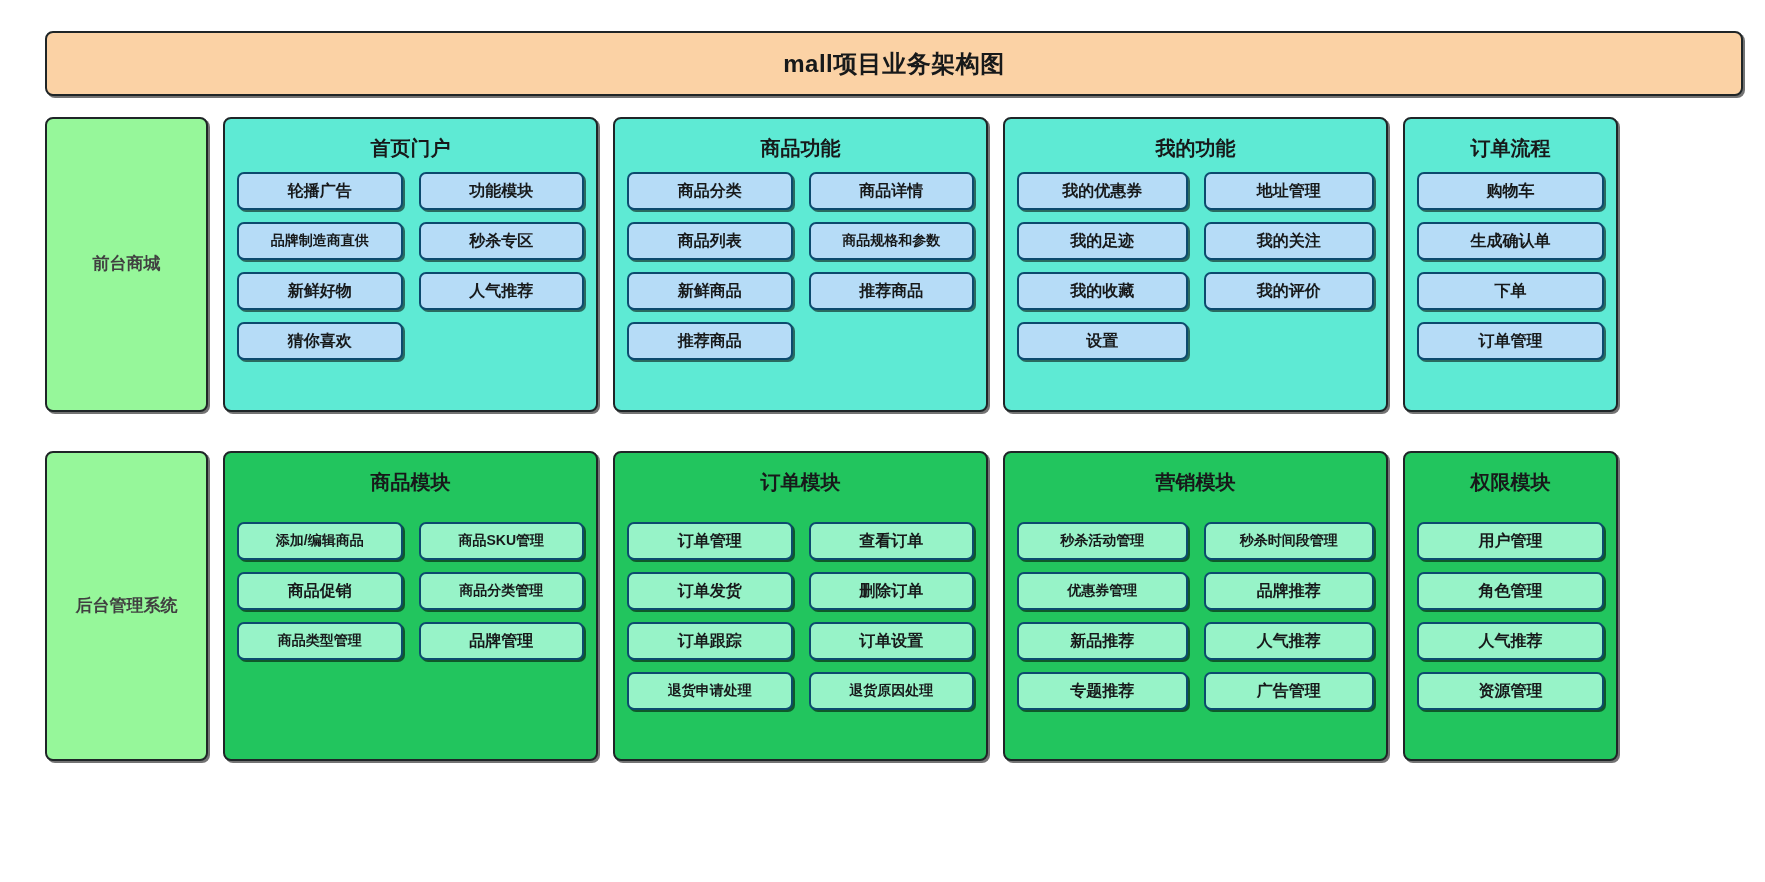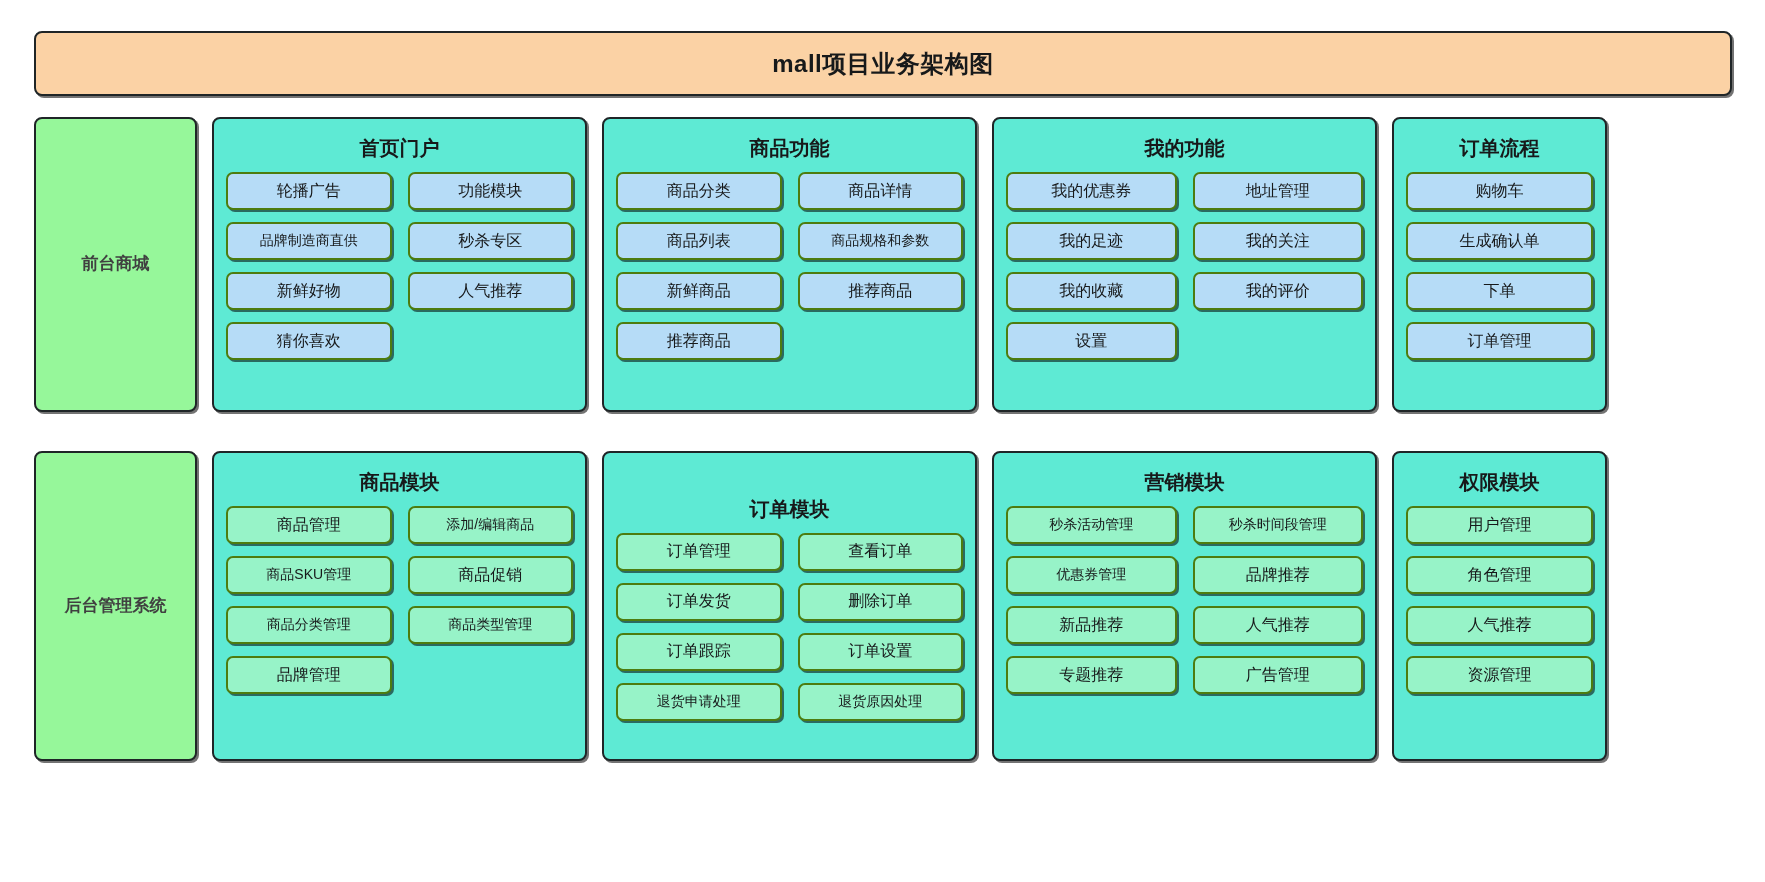--- a/index.html
+++ b/index.html
@@ -14,20 +14,21 @@
     color: #1a1a1a;
     overflow: hidden;
   }
 
   .canvas {
     position: relative;
     width: 1534px;
     height: 882px;
     box-sizing: border-box;
     padding: 0;
+    margin-left: 11px;
   }
 
   
   .boxshell {
     box-sizing: border-box;
     border: 2px solid #1f2527;
     border-radius: 8px;
     box-shadow: 2px 2px 0 rgba(0,0,0,0.55);
   }
 
@@ -79,21 +80,21 @@
 
   
   .panel {
     display: flex;
     flex-direction: column;
     align-items: center;
     padding: 10px 12px 12px 12px;
     box-sizing: border-box;
   }
   .panel-front { background: #5eead4; }
-  .panel-admin { background: #5eead4; }
+  .panel-admin { background: #22c55e; gap: 16px; }
 
   .panel-title {
     font-size: 20px;
     font-weight: bold;
     color: #17191a;
     margin: 6px 0 10px 0;
     text-align: center;
   }
 
   .items {
@@ -102,43 +103,44 @@
     width: 100%;
     justify-content: center;
     align-content: start;
   }
   .items.cols-2 { grid-template-columns: repeat(2, 1fr); }
   .items.cols-1 { grid-template-columns: 1fr; }
 
   .item {
     box-sizing: border-box;
     min-height: 38px;
-    border: 2px solid #4d7c0f;
+    border: 2px solid #0c4a6e;
     border-radius: 7px;
     box-shadow: 2px 2px 0 rgba(0,0,0,0.55);
     display: flex;
     align-items: center;
     justify-content: center;
     text-align: center;
     font-size: 16px;
     padding: 4px 8px;
     white-space: nowrap;
     color: #17191a;
+    font-weight: bold;
   }
   .item-front { background: #b6dcf7; }
   .item-admin { background: #97f3c8; }
 
   
   .p-home  { flex: 0 0 375px; }
   .p-goods { flex: 0 0 375px; }
   .p-mine  { flex: 0 0 385px; }
   .p-order { flex: 0 0 215px; }
 
   .p-goodsmod { flex: 0 0 375px; }
-  .p-ordermod { flex: 0 0 375px; justify-content: center; }
+  .p-ordermod { flex: 0 0 375px; }
   .p-mktmod   { flex: 0 0 385px; }
   .p-authmod  { flex: 0 0 215px; }
 
   .p-order .items .item,
   .p-authmod .items .item { font-size: 16px; }
 
   .item.small { font-size: 14px; }
 </style>
 </head>
 <body>
@@ -205,21 +207,20 @@
   </div>
 
   <div class="row row-admin">
     <div class="side-label boxshell">
       <span class="side-text">后台管理系统</span>
     </div>
 
     <div class="panel panel-admin boxshell p-goodsmod">
       <div class="panel-title">商品模块</div>
       <div class="items cols-2">
-        <div class="item item-admin">商品管理</div>
         <div class="item item-admin small">添加/编辑商品</div>
         <div class="item item-admin small">商品SKU管理</div>
         <div class="item item-admin">商品促销</div>
         <div class="item item-admin small">商品分类管理</div>
         <div class="item item-admin small">商品类型管理</div>
         <div class="item item-admin">品牌管理</div>
       </div>
     </div>
 
     <div class="panel panel-admin boxshell p-ordermod">

